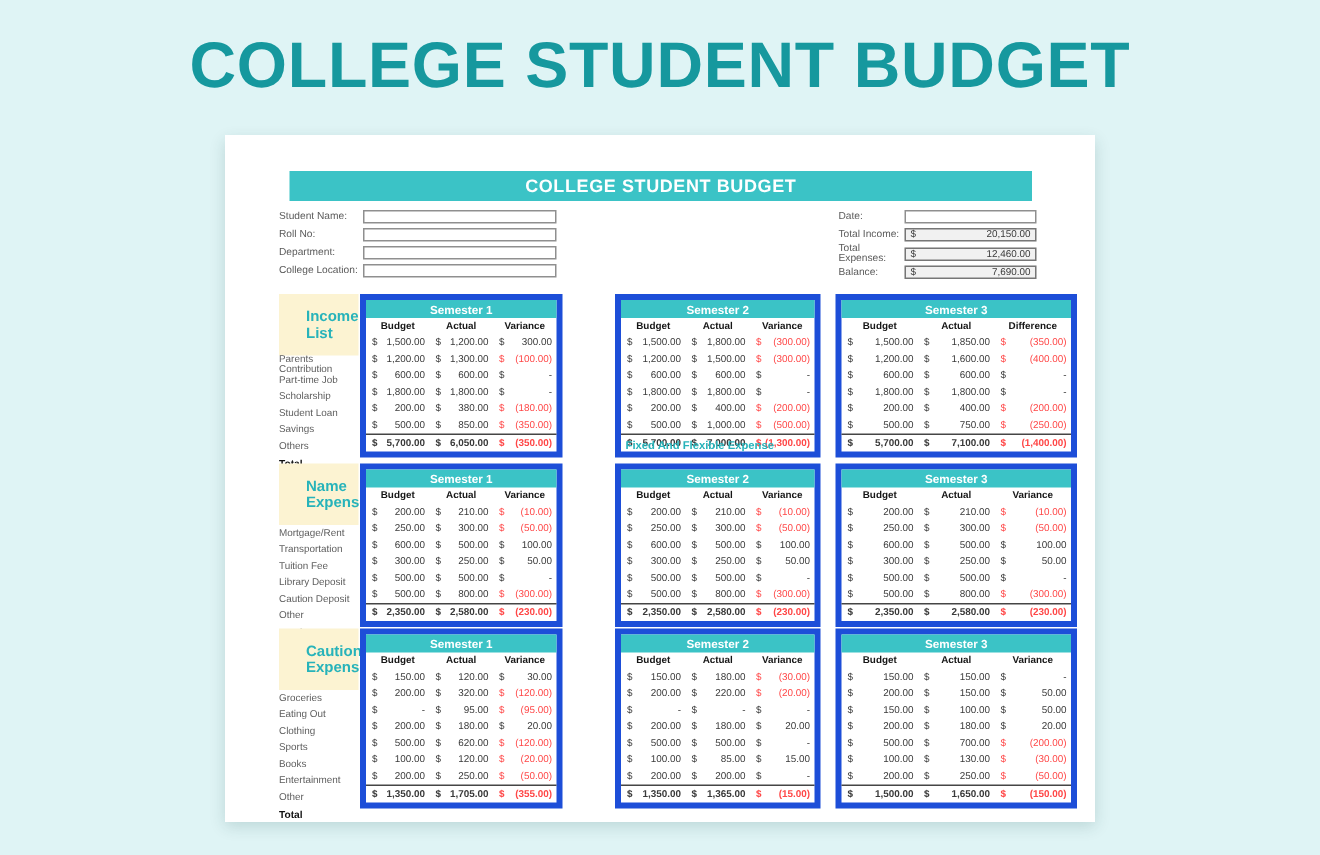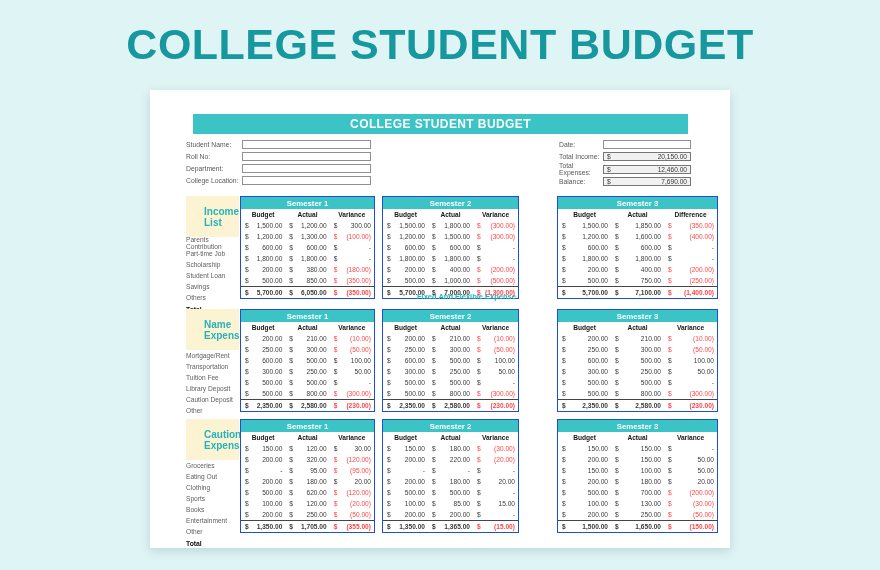--- a/index.html
+++ b/index.html
@@ -29,22 +29,22 @@
         align-items:center;justify-content:space-between;padding:0 3px;font-size:6.6px;color:#2e2e2e}
   .section{position:absolute;left:0;width:580px}
   #income{top:106px} #fixed{top:219px} #flex{top:329px}
   .mid-heading{position:absolute;left:248px;top:202px;width:137px;text-align:center;
                font-size:7.5px;font-weight:bold;color:var(--label-teal)}
   .row-labels{position:absolute;left:36px;width:53px;top:0}
   .rblock{height:41px;background:var(--label-bg);color:var(--label-teal);font-weight:bold;
           font-size:10px;display:flex;align-items:center;padding-left:18px}
   .rlabel{height:11px;display:flex;align-items:center;font-size:6.6px;color:#606060}
   .rtotal{height:12px;display:flex;align-items:center;font-size:6.8px;font-weight:bold;color:#101010}
-  .sem-table{position:absolute;top:0;background:#fff;border:1px solid #1d4ed8}
-  .t0{left:90px;width:135px}.t1{left:232px;width:137px}.t2{left:407px;width:161px}
+  .sem-table{position:absolute;top:0;background:#fff;border:4px solid #1d4ed8}
+  .t0{left:90px;width:135px}.t1{left:260px;width:137px}.t2{left:407px;width:161px}
   .band{height:12px;background:var(--band-teal);color:#fff;font-weight:bold;font-size:7.8px;
         display:flex;align-items:center;justify-content:center}
   .thead{height:11px;display:flex}
   .thead span{flex:1;text-align:center;font-size:6.6px;font-weight:bold;color:#161616;line-height:11px}
   .trow{display:flex;height:11px}
   .trow.total{height:12px;border-top:1px solid #454545}
   .trow.total .val,.trow.total .cur{font-weight:bold}
   .cell{flex:1;display:flex;align-items:center;justify-content:space-between;padding:0 3px 0 4px}
   .cur,.val{font-size:6.6px;color:#3a3a3a}
   .neg .cur,.neg .val{color:var(--red)}

